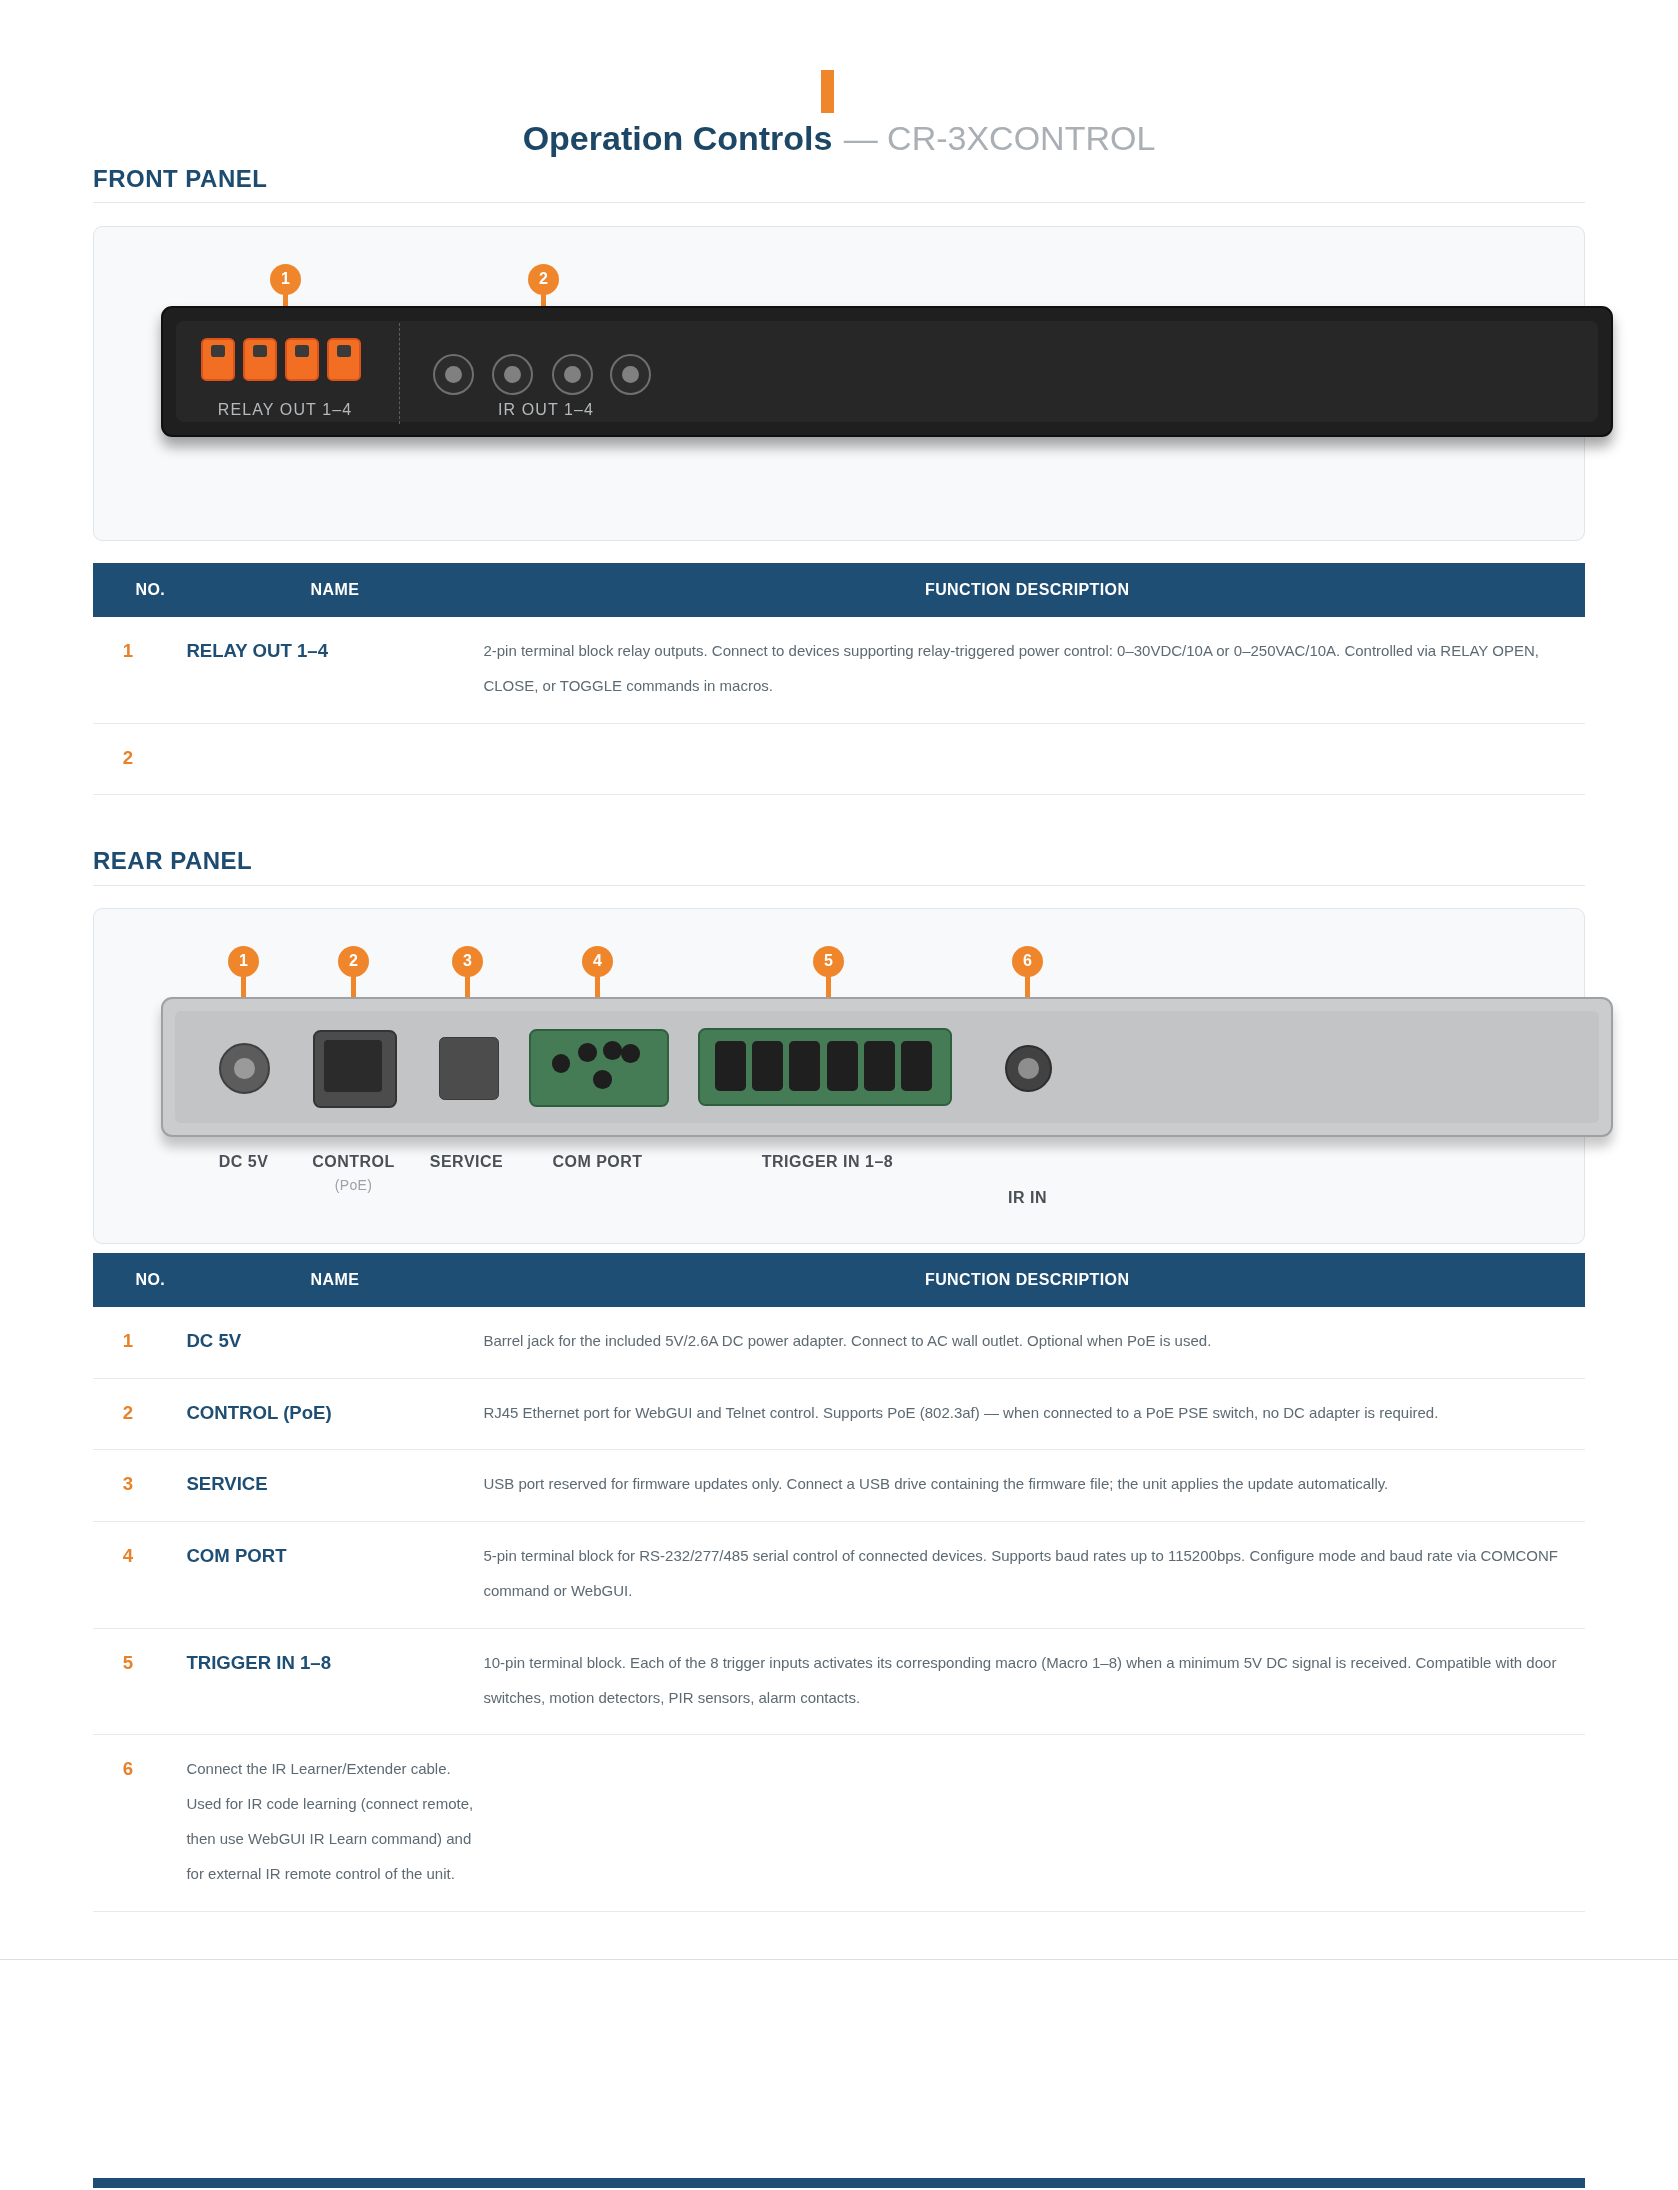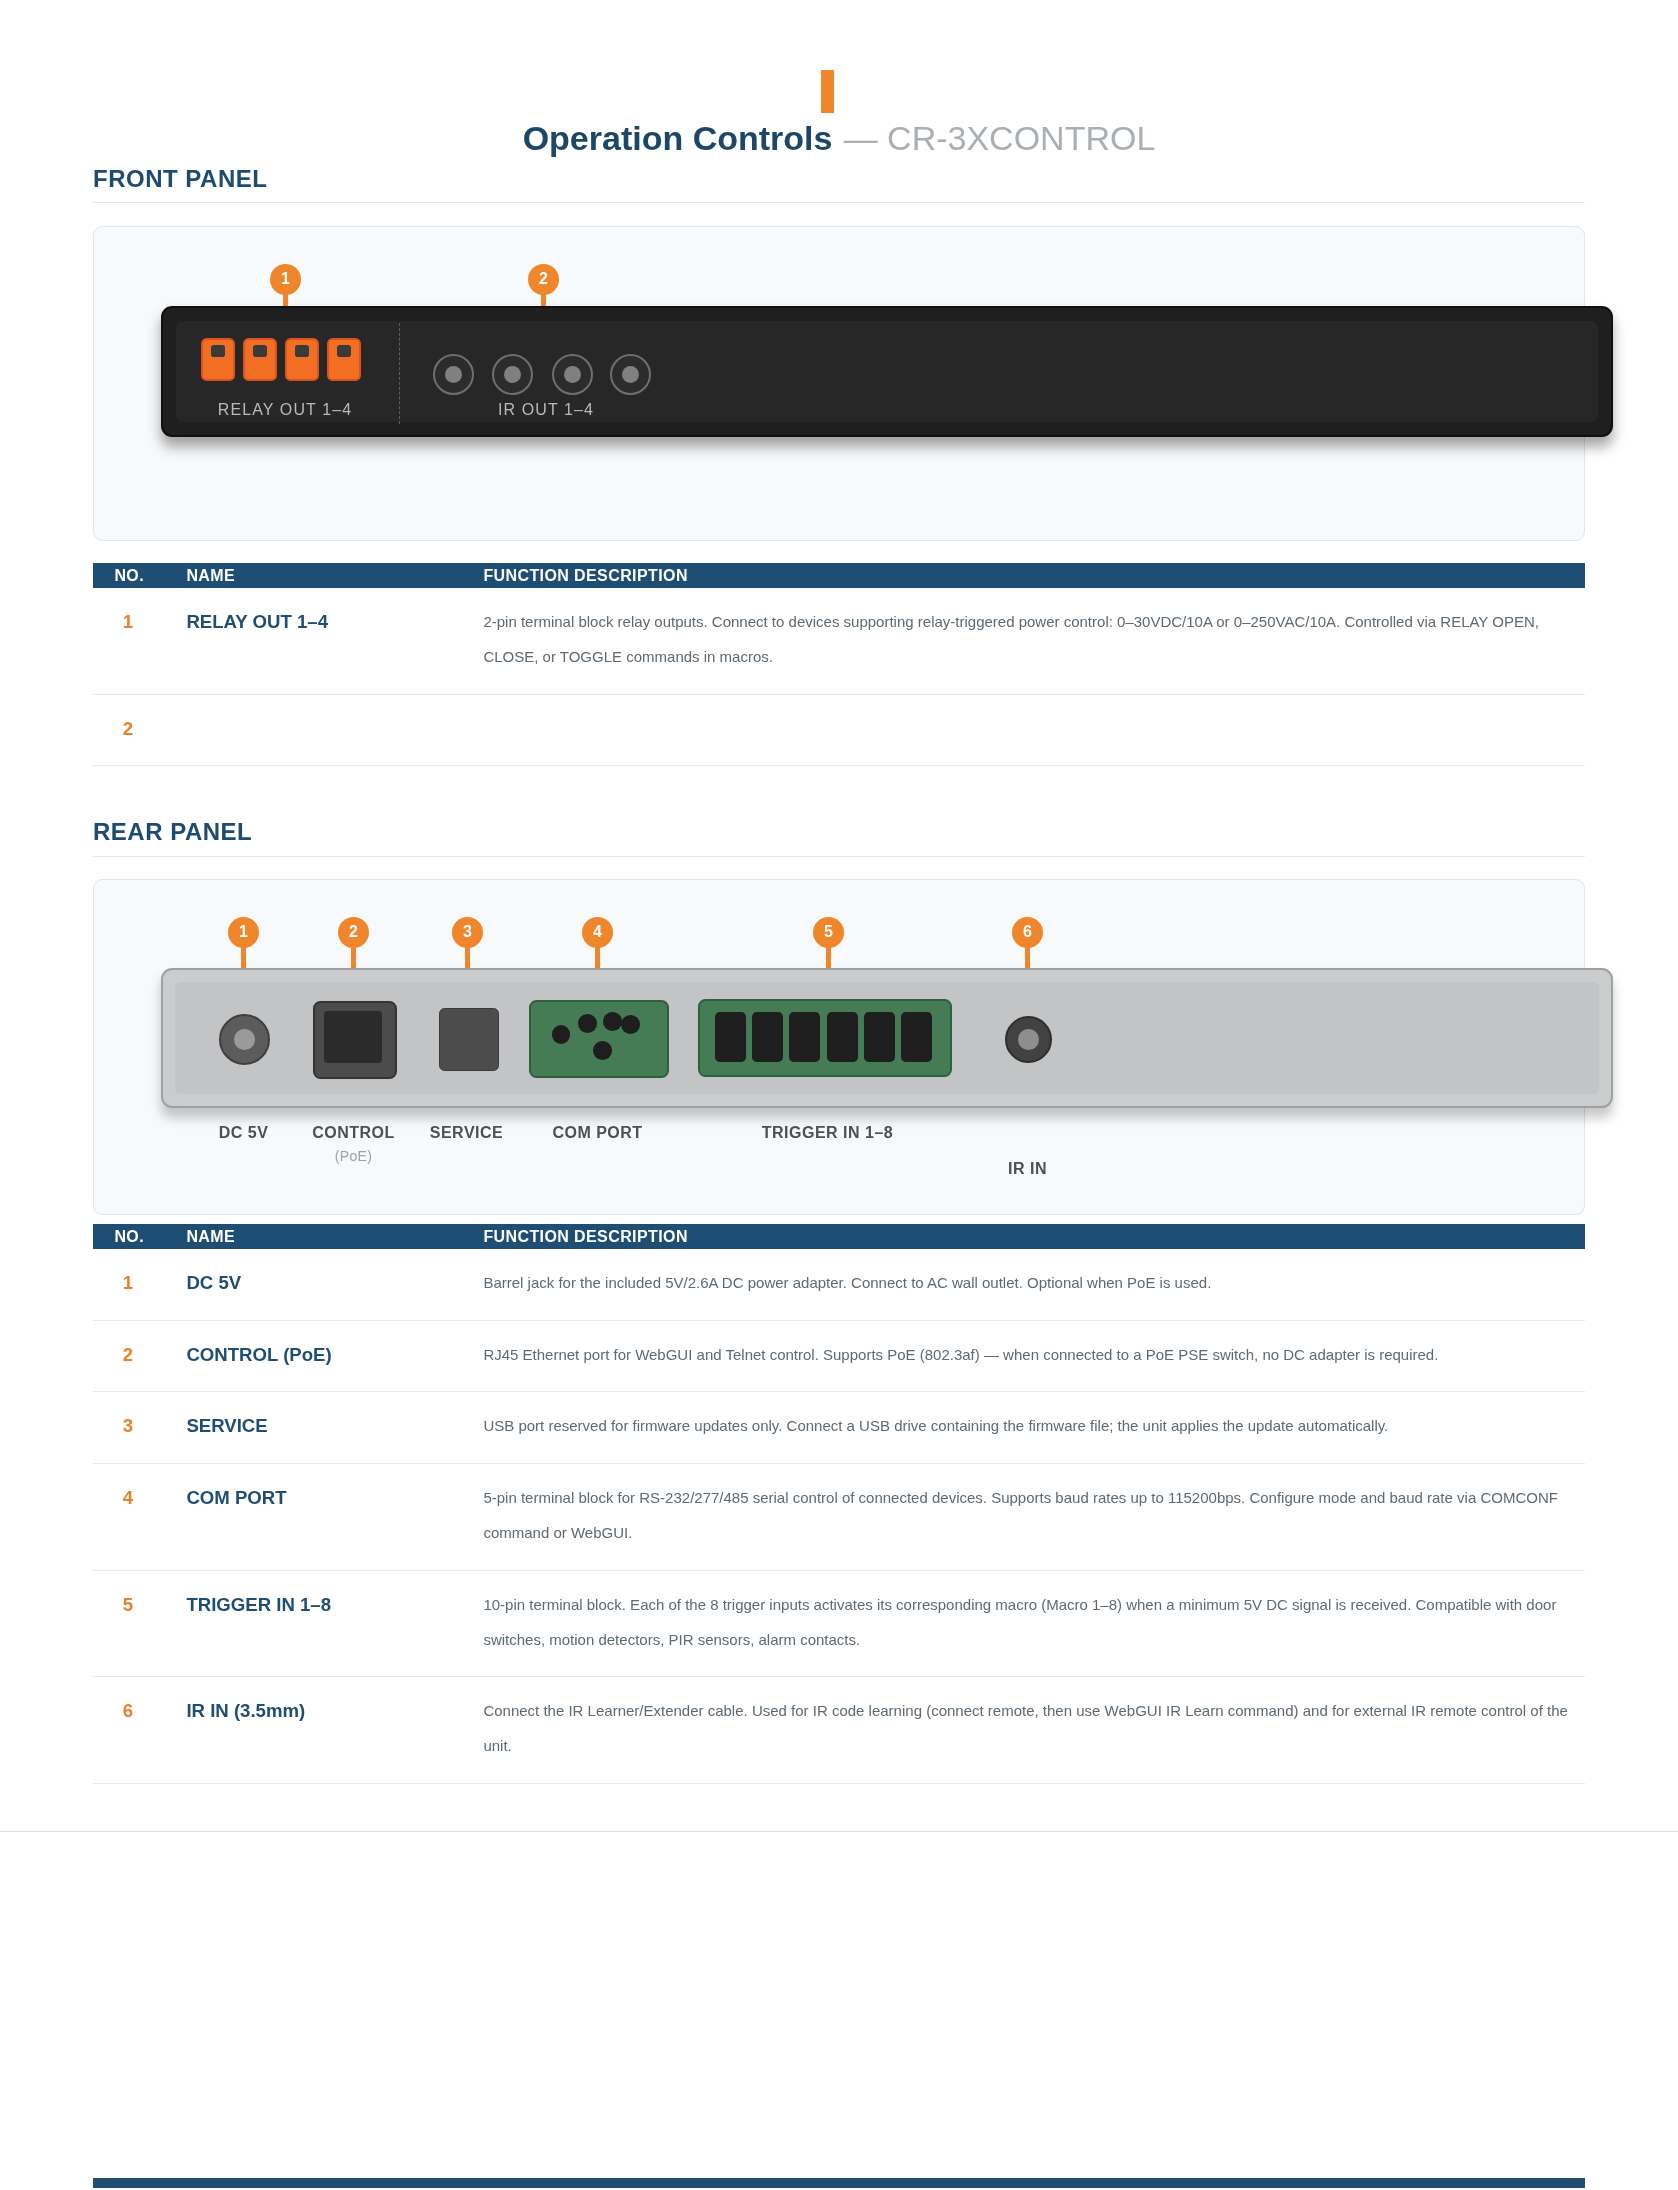--- a/index.html
+++ b/index.html
@@ -81,22 +81,22 @@
     border:2.8px solid #2E2E2E;border-radius:50%;display:flex;align-items:center;justify-content:center;}
   .ir-in-jack .pin{width:20.5px;height:20.5px;border-radius:50%;background:#8E8E8E;}
 
   .rear-label{position:absolute;top:244px;width:205px;text-align:center;
     font-size:16px;font-weight:bold;color:#4A5055;letter-spacing:0.5px;}
   .rear-label .sub{display:block;font-weight:normal;font-size:14px;color:#9CA2A7;margin-top:6.5px;letter-spacing:0.3px;}
 
   
   .spec-table{margin-top:22.4px;border-bottom:0.9px solid #E7EAEC;}
   .spec-table.rear{margin-top:9.3px;}
-  .thead{height:25px;background:#1E4E74;display:grid;grid-template-columns:72px 297px 1fr;
-    align-items:center;padding:0 14px 0 21.4px;}
+  .thead{height:54px;background:#1E4E74;display:grid;grid-template-columns:72px 297px 1fr;
+    align-items:center;padding:0 14px 0 21.4px;text-align:center;}
   .thead span{color:#ffffff;font-size:16px;font-weight:bold;letter-spacing:0.4px;}
   .trow{display:grid;grid-template-columns:72px 297px 1fr;padding:16px 14px 19.6px 21.4px;}
   .trow + .trow{border-top:0.9px solid #E7EAEC;}
   .cell-no{font-size:18.6px;font-weight:bold;color:#E8822A;line-height:35px;padding-left:8.4px;}
   .cell-name{font-size:18.6px;font-weight:bold;color:#1E4E74;line-height:35px;}
   .cell-desc{font-size:15px;color:#5D6A73;line-height:35px;}
 
   
   .footer-divider{position:absolute;left:-93px;width:1678px;margin-top:47px;border-top:1.9px solid #DCDEDF;}
   .footer-url{position:absolute;left:0;width:1492px;top:2086px;text-align:center;}
@@ -275,21 +275,20 @@
       <div class="cell-name">COM PORT</div>
       <div class="cell-desc">5-pin terminal block for RS-232/277/485 serial control of connected devices. Supports baud rates up to 115200bps. Configure mode and baud rate via COMCONF command or WebGUI.</div>
     </div>
     <div class="trow">
       <div class="cell-no">5</div>
       <div class="cell-name">TRIGGER IN 1–8</div>
       <div class="cell-desc">10-pin terminal block. Each of the 8 trigger inputs activates its corresponding macro (Macro 1–8) when a minimum 5V DC signal is received. Compatible with door switches, motion detectors, PIR sensors, alarm contacts.</div>
     </div>
     <div class="trow">
       <div class="cell-no">6</div>
-      <div class="cell-name">IR IN (3.5mm)</div>
       <div class="cell-desc">Connect the IR Learner/Extender cable. Used for IR code learning (connect remote, then use WebGUI IR Learn command) and for external IR remote control of the unit.</div>
     </div>
   </div>
 
   <div class="footer-divider"></div>
 
 </div>
 
 <div class="bottom-bar"></div>
 

